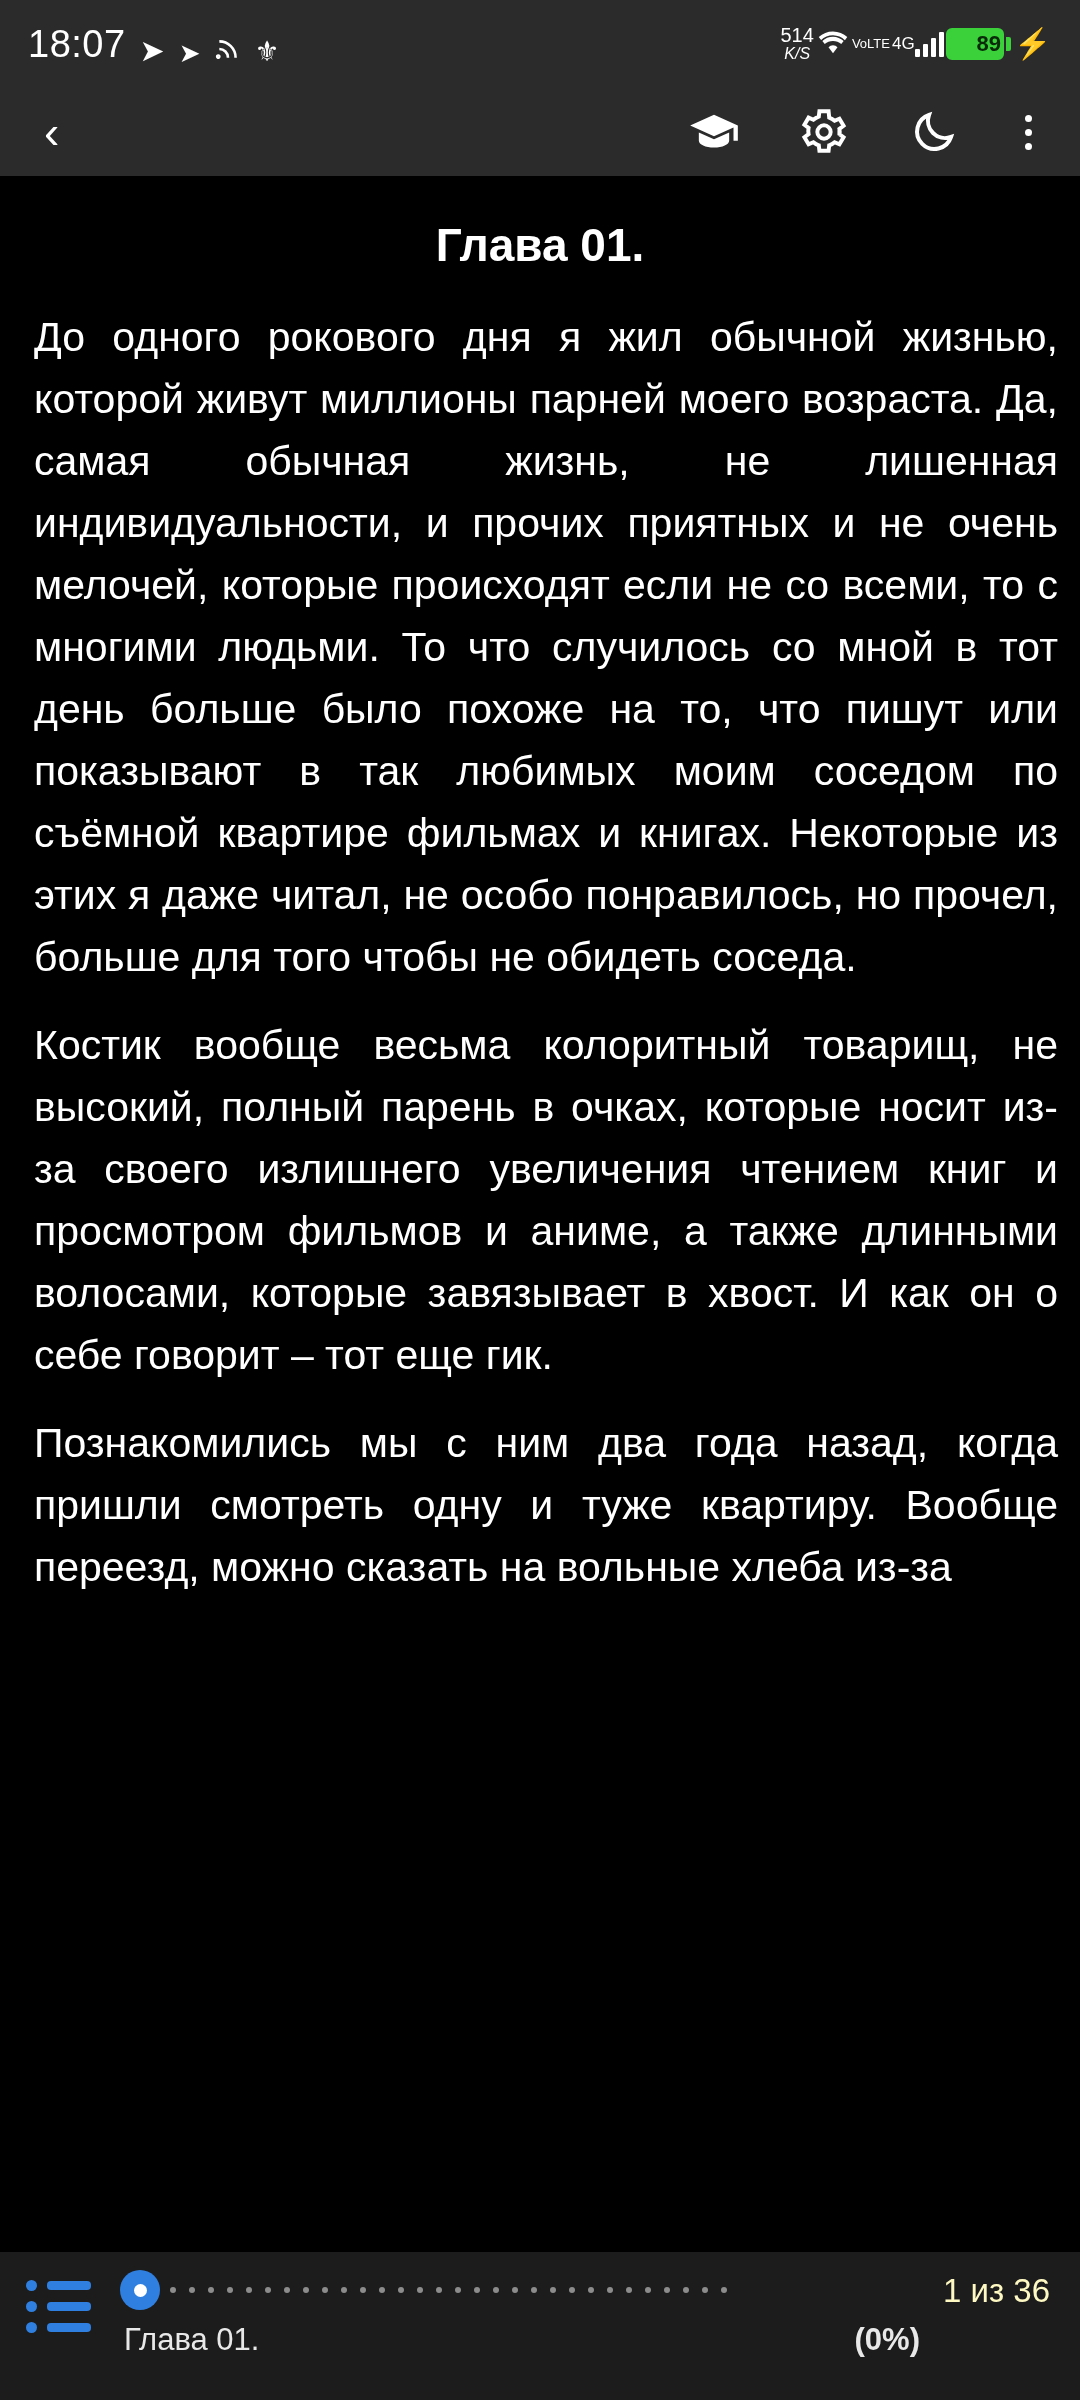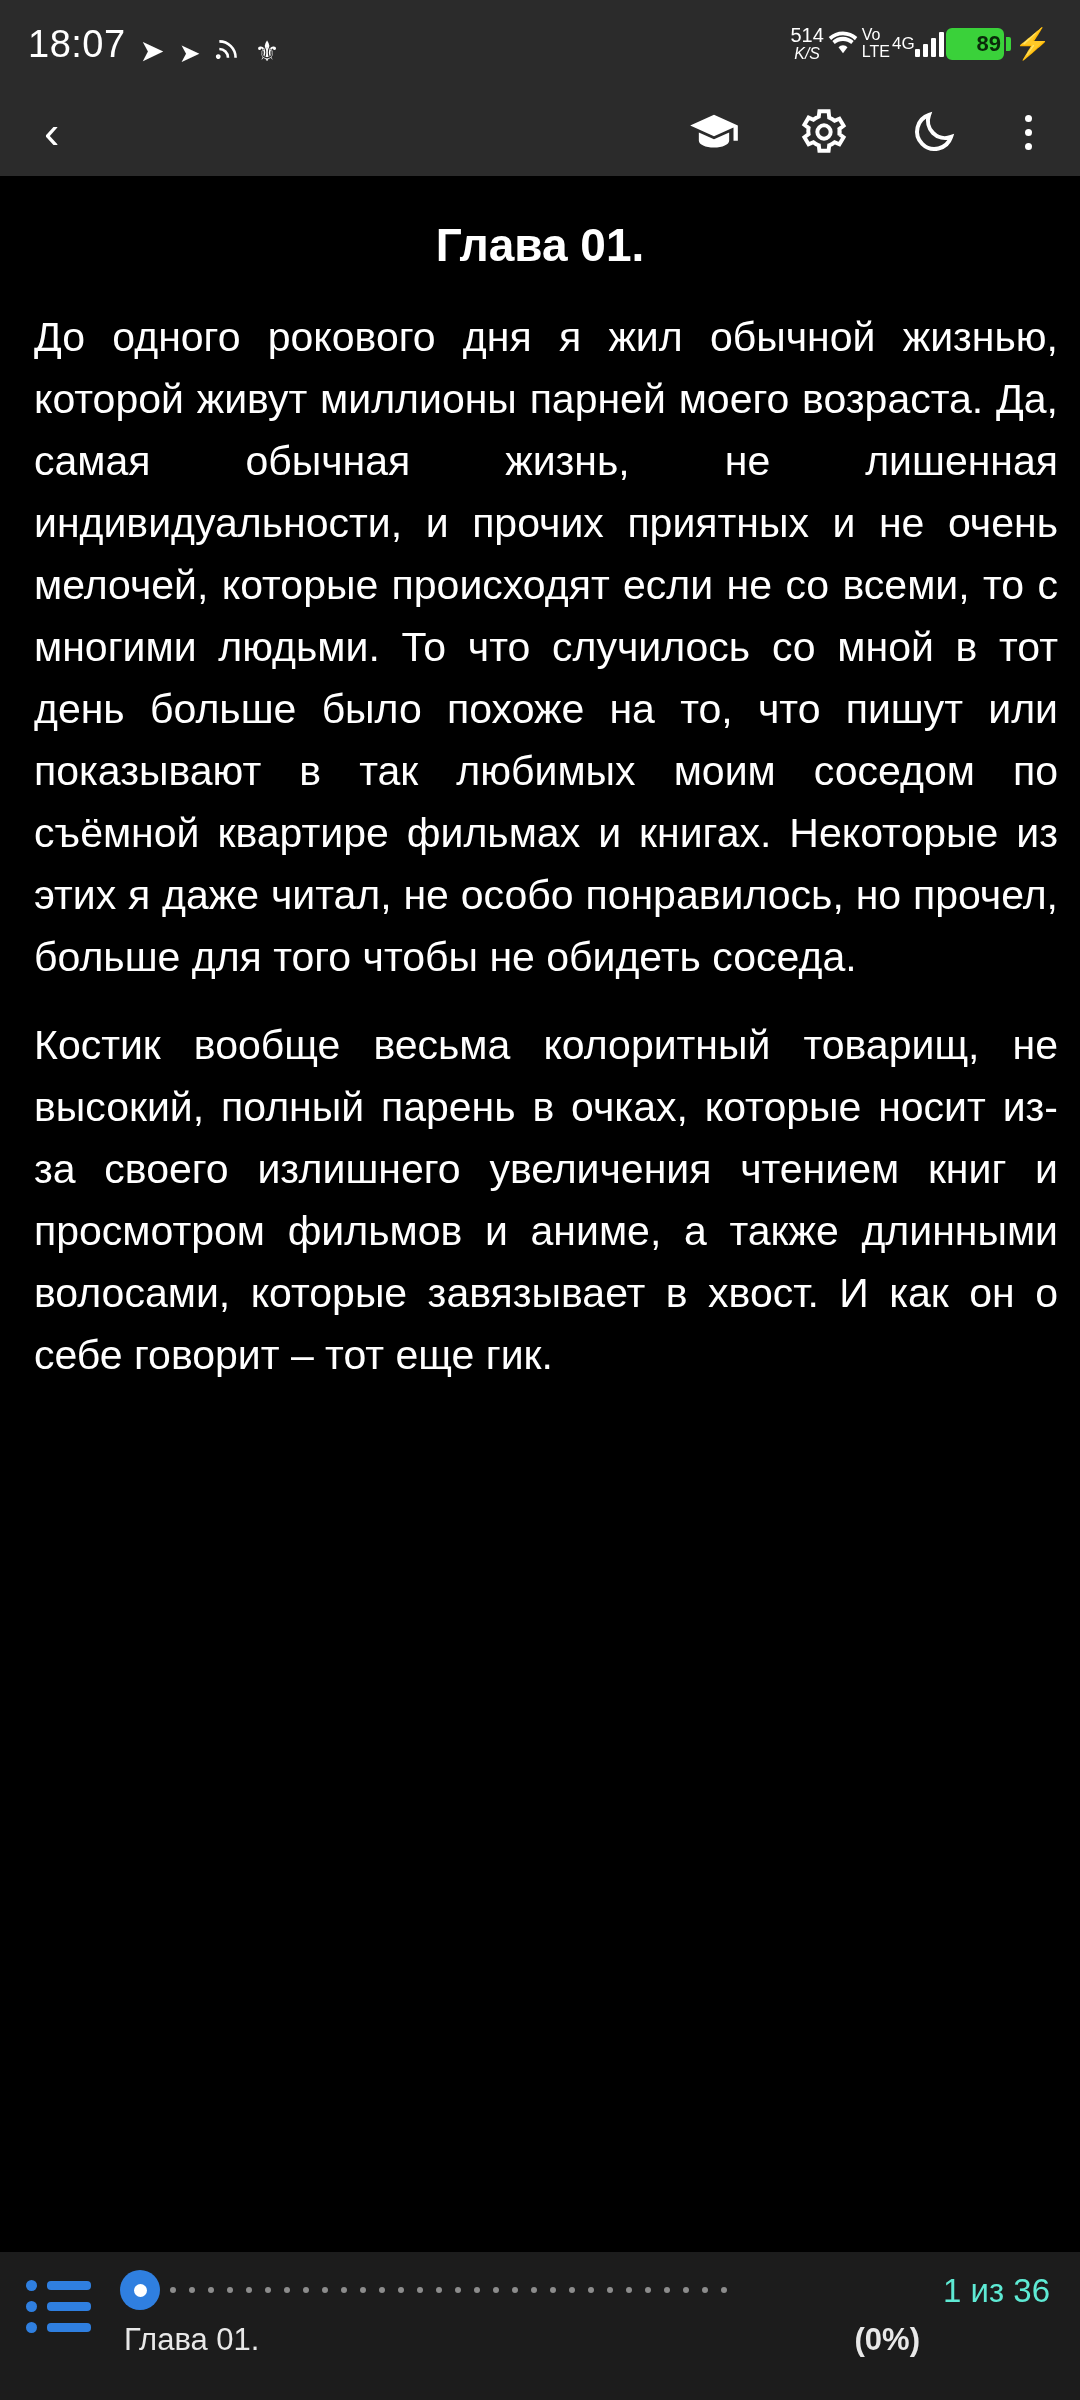--- a/index.html
+++ b/index.html
@@ -51,23 +51,24 @@
     flex-direction: column;
     align-items: center;
     line-height: 1.05;
     font-size: 18px;
     color: #ffffff;
   }
   .net-speed .num { font-size: 20px; }
   .net-speed .unit { font-size: 16px; font-style: italic; }
   .volte {
     display: flex;
-    flex-direction: column;
+    flex-direction: row;
+    align-items: center;
     line-height: 1.05;
-    font-size: 16px;
+    font-size: 13px;
     color: #ffffff;
   }
   .sig-wrap {
     display: flex;
     flex-direction: row;
     align-items: center;
     line-height: 1;
   }
   .sig-label { font-size: 17px; color: #ffffff; margin-bottom: 1px;}
   .bars {
@@ -258,21 +259,21 @@
   .thumb::after {
     content: "";
     width: 13px; height: 13px; border-radius: 50%;
     background: #ffffff;
   }
   .page-count {
     position: absolute;
     right: 4px;
     top: 2px;
     font-size: 33px;
-    color: #5eead4;
+    color: #fef9c3;
   }
   .slider-labels {
     display: flex;
     justify-content: space-between;
     padding: 12px 4px 0 4px;
     font-size: 31px;
     color: #e8e8e8;
   }
   .slider-labels .pct { font-weight: bold; padding-right: 130px; }
 </style>
@@ -352,20 +353,21 @@
         <span></span>
         <span></span>
     </div>
   </div>
 </div>
 
 <div class="reader">
   <div class="chapter-title">Глава 01.</div>
   <p class="para">До одного рокового дня я жил обычной жизнью, которой живут миллионы парней моего возраста. Да, самая обычная жизнь, не лишенная индивидуальности, и прочих приятных и не очень мелочей, которые происходят если не со всеми, то с многими людьми. То что случилось со мной в тот день больше было похоже на то, что пишут или показывают в так любимых моим соседом по съёмной квартире фильмах и книгах. Некоторые из этих я даже читал, не особо понравилось, но прочел, больше для того чтобы не обидеть соседа.</p>
   <p class="para">Костик вообще весьма колоритный товарищ, не высокий, полный парень в очках, которые носит из-за своего излишнего увеличения чтением книг и просмотром фильмов и аниме, а также длинными волосами, которые завязывает в хвост. И как он о себе говорит – тот еще гик.</p>
+  <p class="para">Познакомились мы с ним два года назад, когда пришли смотреть одну и туже квартиру. Вообще переезд, можно сказать на вольные хлеба из-за</p>
 </div>
 
 <div class="bottom-bar">
   <div class="toc-icon">
     <div class="toc-row">
         <b></b>
         <i></i>
       </div>
     <div class="toc-row">
         <b></b>

